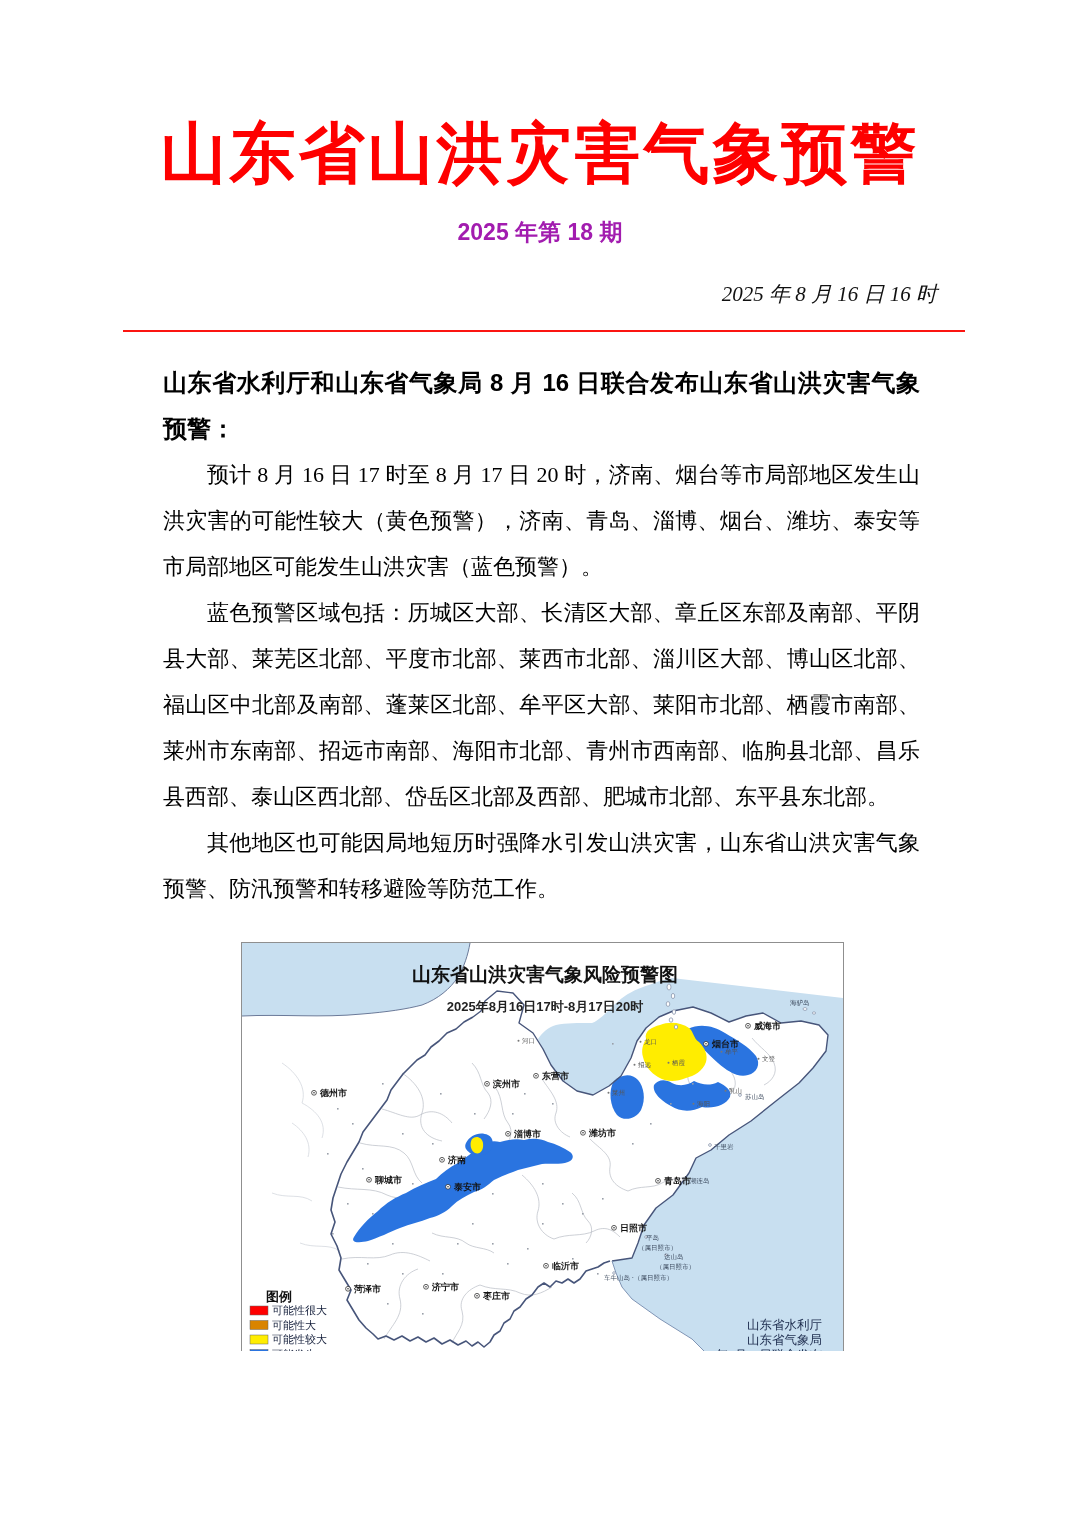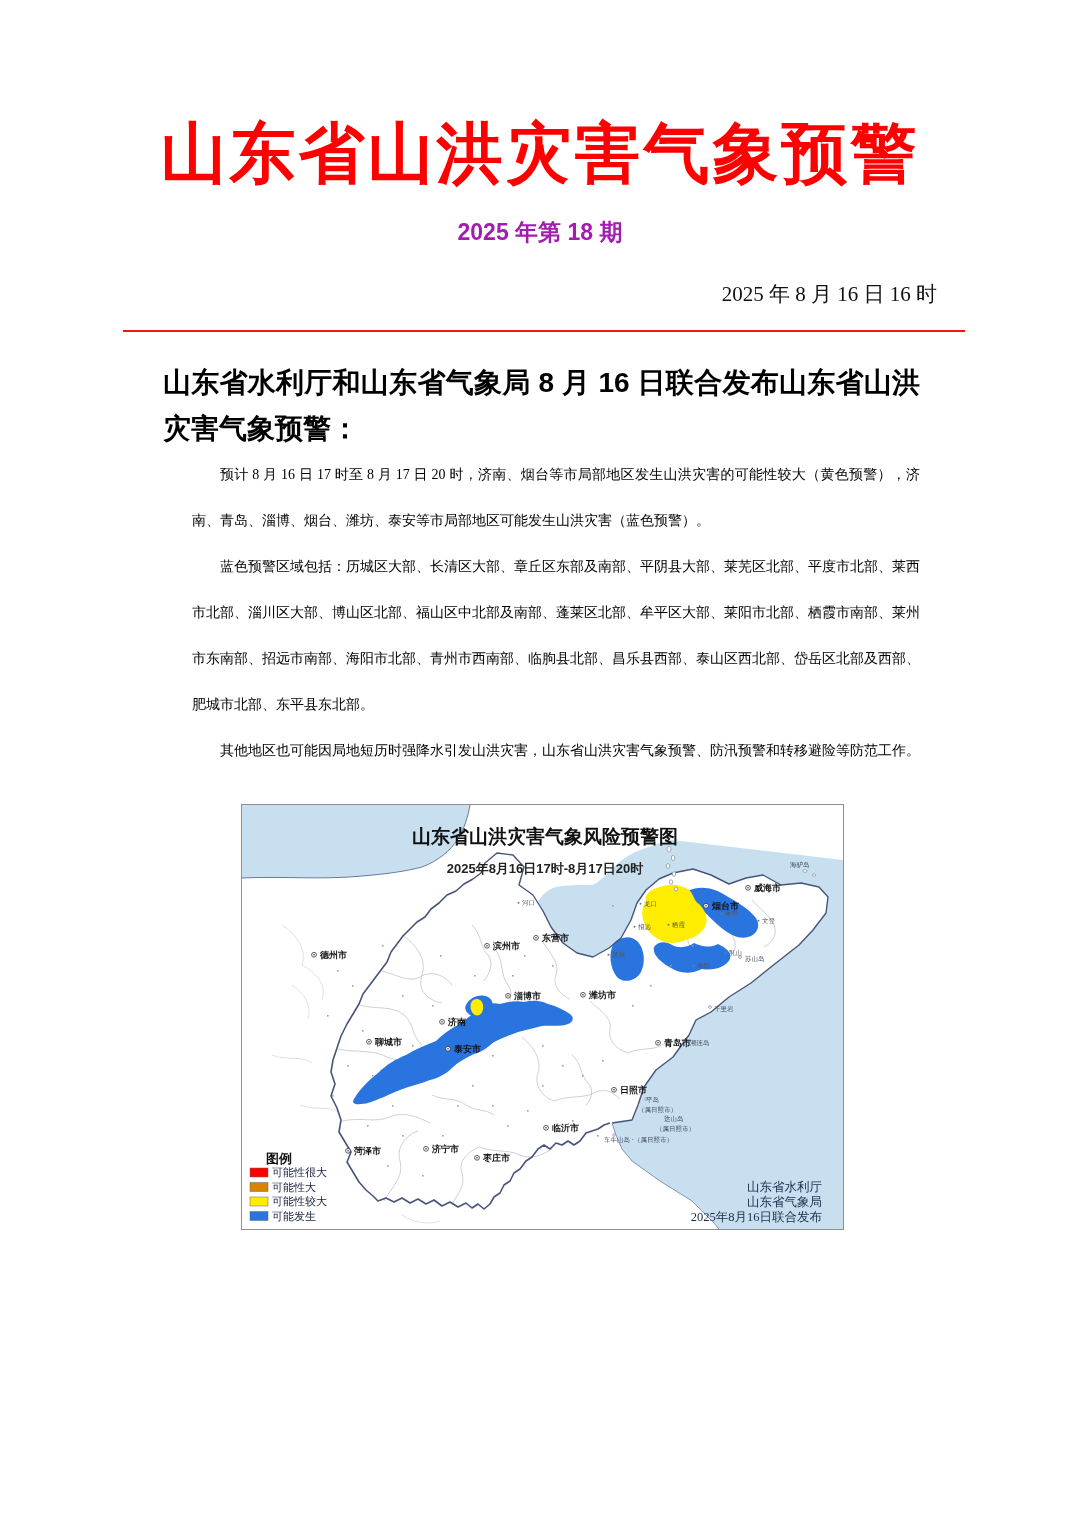--- a/index.html
+++ b/index.html
@@ -16,35 +16,35 @@
     font-weight:bold; font-size:66px; line-height:1.1;
     color:#fe0000; letter-spacing:3px;
   }
   .issue {
     margin-top:26px; text-align:center;
     font-family:"Liberation Sans","DejaVu Sans",sans-serif;
     font-weight:bold; font-size:23px; color:#a21caf;
   }
   .pub-date {
     margin-top:32px; margin-right:143px; text-align:right;
-    font-size:21px; color:#111;
+    font-size:21px; color:#111;font-style:italic;
   }
   .red-rule {
     margin:22px 115px 0 123px; height:0;
     border-top:2px solid #fb1511;
   }
   .content { margin:28px 160px 0 163px; }
   .content .heading {
     font-family:"Liberation Sans","DejaVu Sans",sans-serif;
-    font-weight:bold; font-size:28px; line-height:46px;
+    font-weight:bold; font-size:24px; line-height:46px;
     text-align:justify;
   }
   .content p.body-par {
-    font-size:14px; line-height:46px; text-align:justify;
-    text-indent:2em; text-justify:inter-ideograph;margin-left:29px;
+    font-size:22px; line-height:46px; text-align:justify;
+    text-indent:2em; text-justify:inter-ideograph;
   }
   .map-wrap {
     margin:30px 0 0 241px; width:603px; height:426px;
     border:1px solid #8f8f8f; background:#ffffff;
   }
   svg text { user-select:none; }
   .map-title-text {
     font-family:"Liberation Sans","DejaVu Sans",sans-serif;
     font-weight:bold; font-size:19px; fill:#111;
   }

